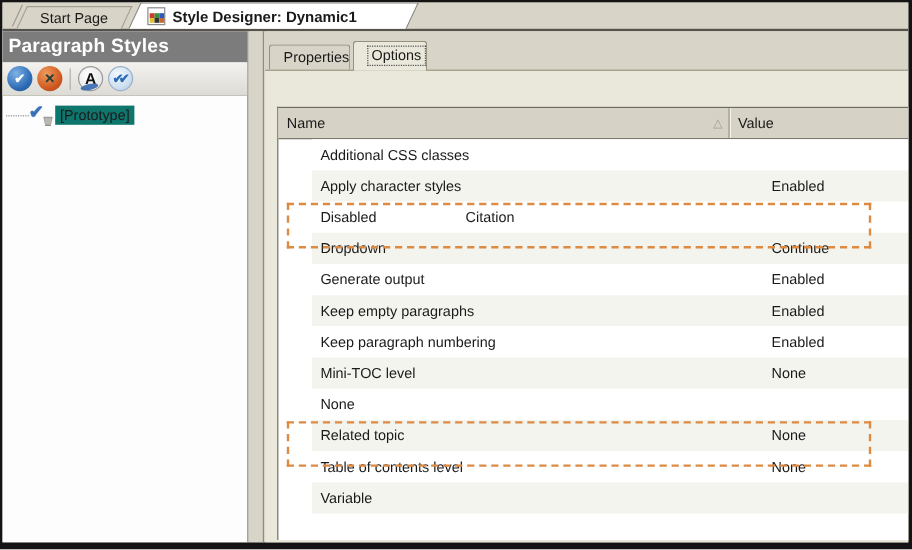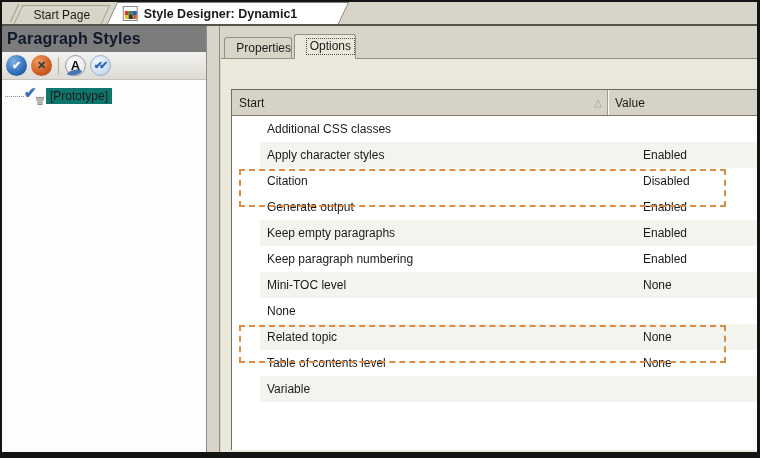--- a/index.html
+++ b/index.html
@@ -25,21 +25,21 @@
                          height:100%; padding-left:10px; font-weight:bold; font-size:12.5px; white-space:nowrap; }
   .doc-icon { width:15px; height:15px; background:#fdfdfd; border:1px solid #8a8a8a; position:relative; flex:0 0 auto; }
   .doc-icon i { position:absolute; width:4px; height:4px; }
   .doc-icon .c1{ left:1px; bottom:5px; background:#cf3b2a;} .doc-icon .c2{ left:5px; bottom:5px; background:#3a8f3a;}
   .doc-icon .c3{ left:9px; bottom:5px; background:#2e57c4;} .doc-icon .c4{ left:1px; bottom:1px; background:#e0c42d;}
   .doc-icon .c5{ left:5px; bottom:1px; background:#333333;} .doc-icon .c6{ left:9px; bottom:1px; background:#c9692c;}
 
   
   .left-panel { position:absolute; left:0; top:24px; width:205px; bottom:0;
                 background:#fdfdfd; border-right:1px solid #8f8c82; }
-  .lp-header { height:26px; background:#7c7c7c; color:#0f172a; font-weight:bold;
+  .lp-header { height:26px; background:#7c7c7c; color:#ffffff; font-weight:bold;
                font-size:16px; line-height:26px; padding-left:5px; letter-spacing:.2px; }
   .lp-toolbar { height:28px; background:linear-gradient(#f3f2ef,#dddbd5);
                 border-bottom:1px solid #c6c3ba; display:flex; align-items:center; padding-left:4px; gap:4px; }
   .tbtn { width:21px; height:21px; border-radius:50%; display:flex; align-items:center; justify-content:center;
           font-size:11px; font-weight:bold; position:relative; }
   .tbtn.blue   { background:radial-gradient(circle at 35% 30%, #7fb2e6, #2d6cb5 62%, #1b4f8f); color:#fff; }
   .tbtn.orange { background:radial-gradient(circle at 35% 30%, #f09a5c, #cf5a21 62%, #a83f12); color:#1f3d3a; }
   .tbtn.fontA  { background:radial-gradient(circle at 40% 35%, #ffffff, #e8e8e8 70%, #cfcfcf); color:#111;
                  border:1px solid #9a9a9a; font-size:13px; }
   .tbtn.fontA::after { content:""; position:absolute; left:1px; bottom:0; width:15px; height:5px;
@@ -141,39 +141,43 @@
         <span>Properties</span>
       </div>
       <div class="subtab options">
         <span class="focusbox">Options</span>
       </div>
 
       <div class="tabpage">
         <div class="grid">
           <div class="grid-header">
             <div class="gh-cell gh-name">
-              <span>Start</span>
+              <span>Name</span>
               <span class="sort">△</span>
             </div>
             <div class="gh-cell gh-value">
               <span>Value</span>
             </div>
           </div>
           <div>
               <div class="grid-row">
                 <div class="cell name">Additional CSS classes</div>
                 <div class="cell value"></div>
               </div>
               <div class="grid-row alt">
                 <div class="cell name">Apply character styles</div>
                 <div class="cell value">Enabled</div>
               </div>
               <div class="grid-row highlighted">
+                <div class="cell value">Disabled</div>
                 <div class="cell name">Citation</div>
-                <div class="cell value">Disabled</div>
+              </div>
+              <div class="grid-row alt">
+                <div class="cell name">Dropdown</div>
+                <div class="cell value">Continue</div>
               </div>
               <div class="grid-row">
                 <div class="cell name">Generate output</div>
                 <div class="cell value">Enabled</div>
               </div>
               <div class="grid-row alt">
                 <div class="cell name">Keep empty paragraphs</div>
                 <div class="cell value">Enabled</div>
               </div>
               <div class="grid-row">

